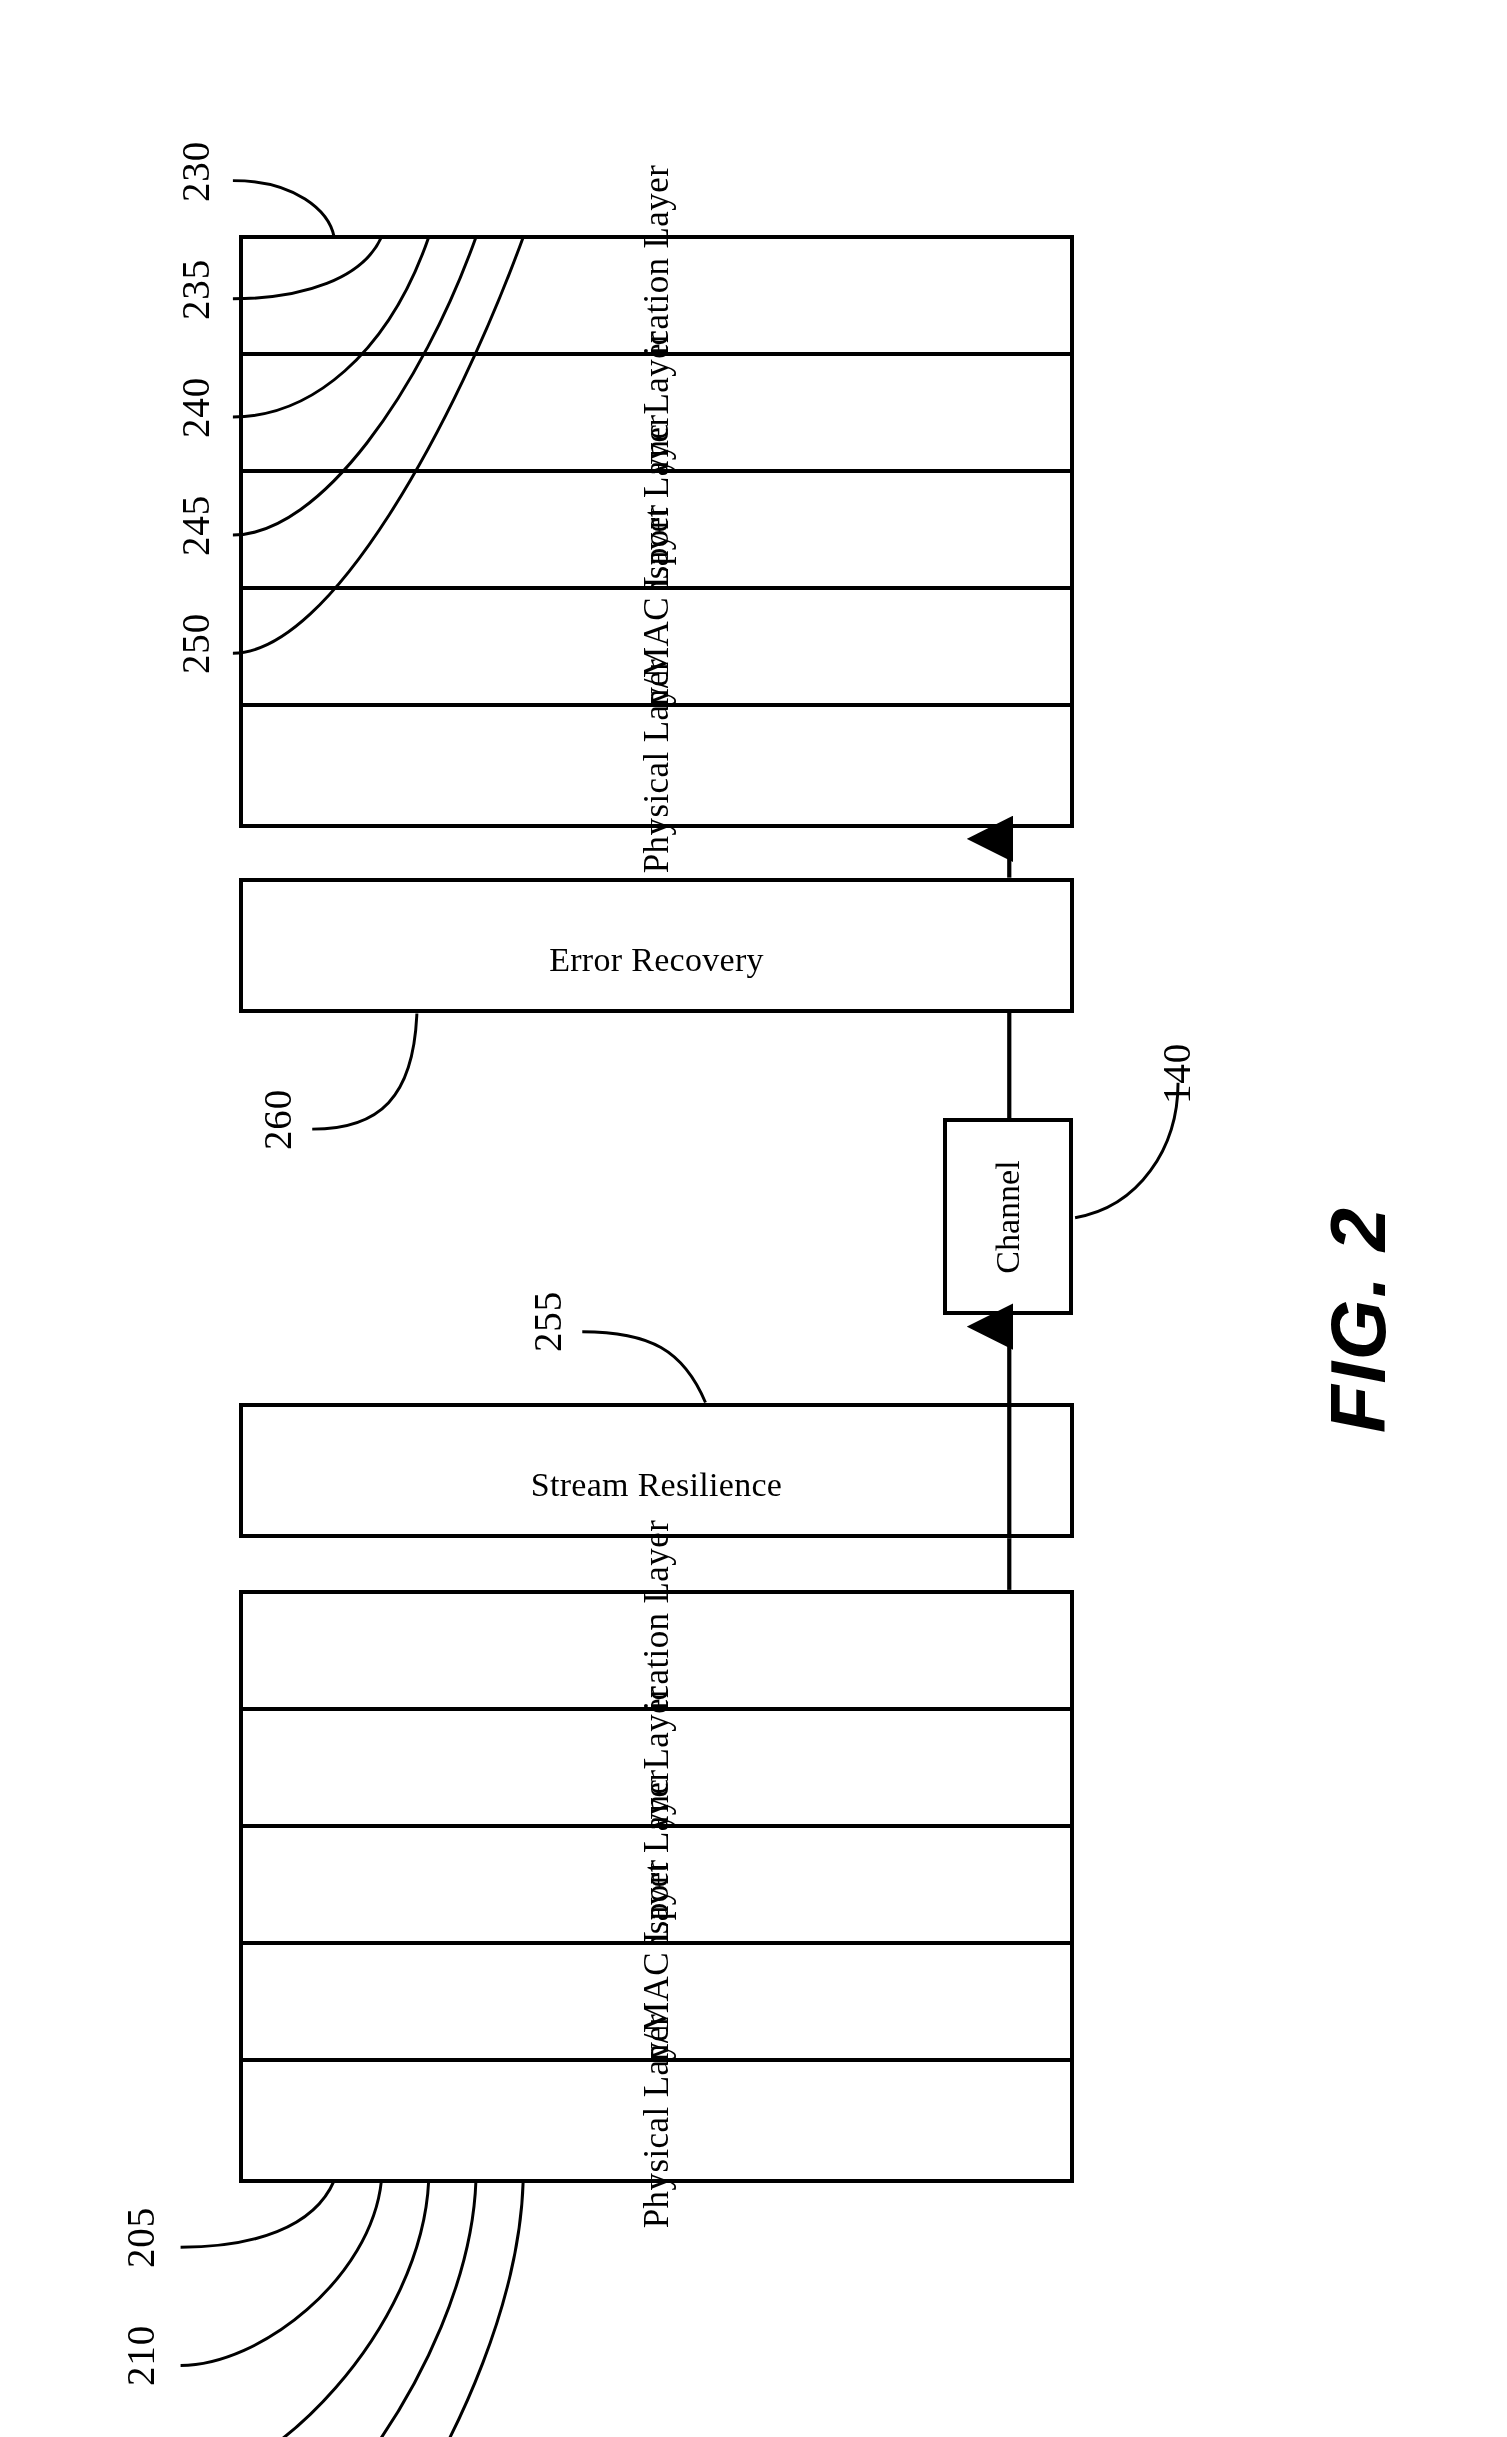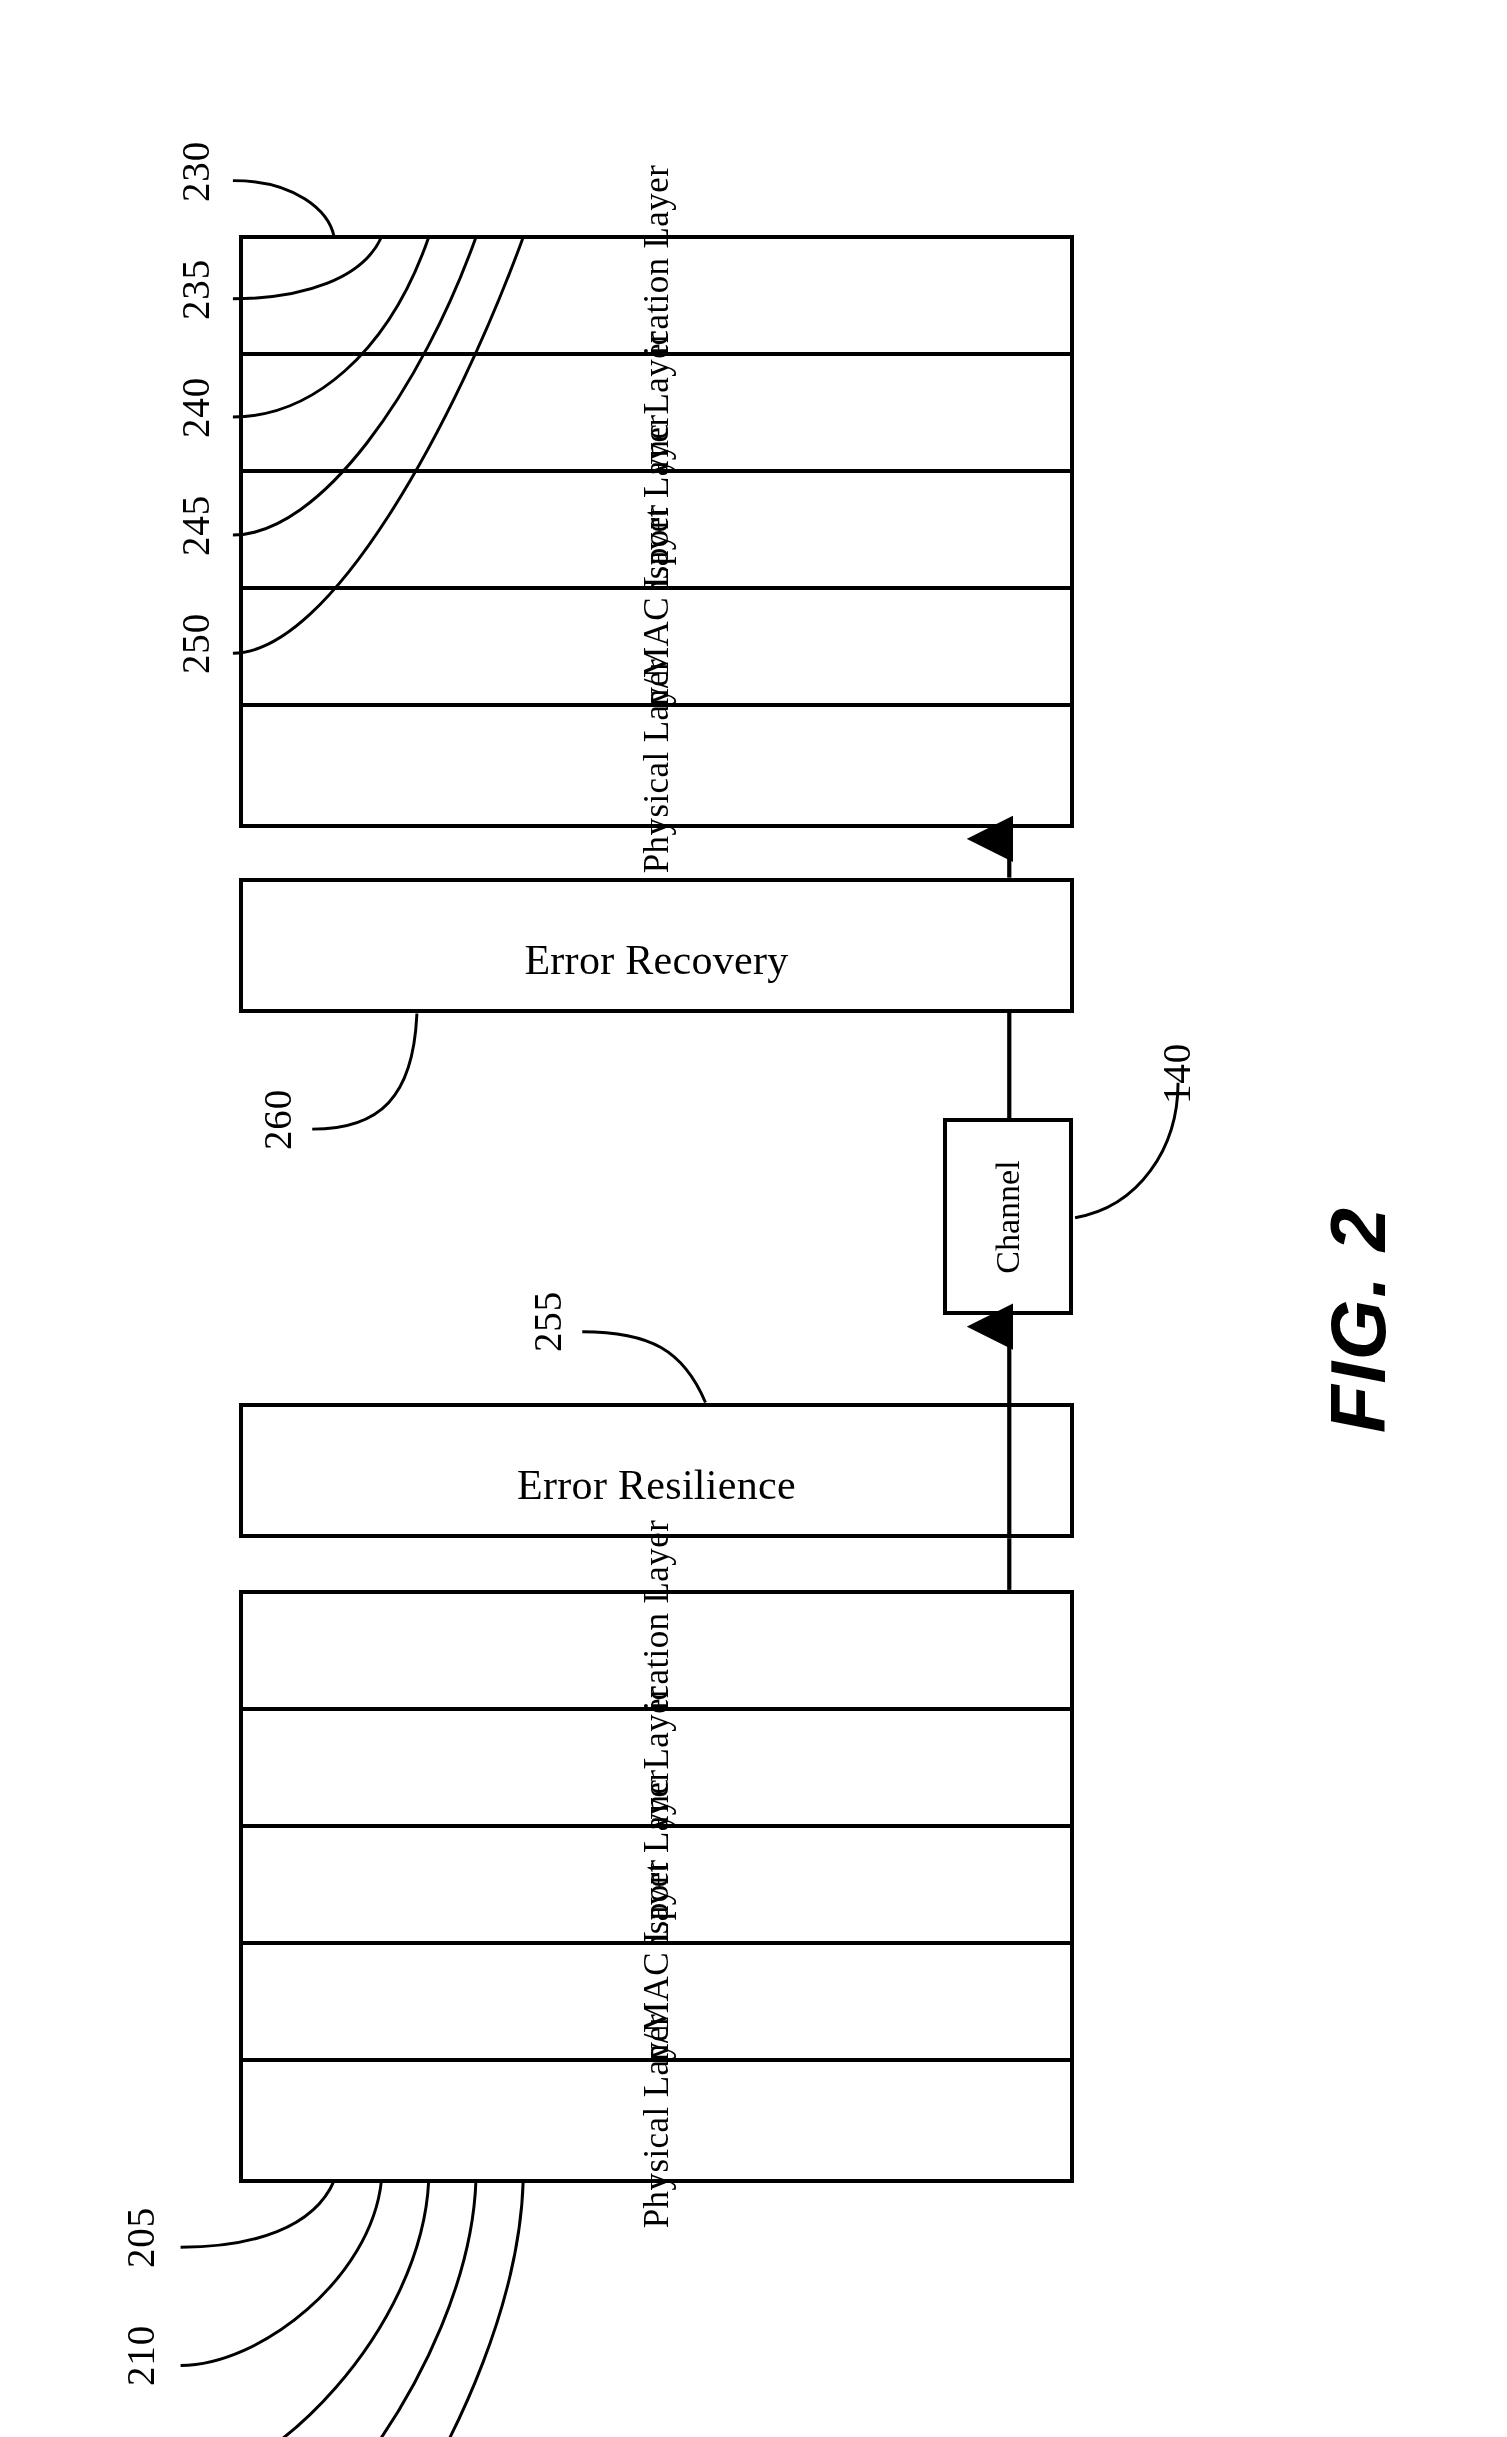--- a/index.html
+++ b/index.html
@@ -54,21 +54,21 @@
   .hbox {
     position: absolute;
     border: 4.2px solid #000;
     box-sizing: border-box;
     background: #fff;
     display: flex;
     align-items: center;
     justify-content: center;
   }
   .hbox .hbox-label {
-    font-size: 42px;
+    font-size: 34px;
     white-space: nowrap;
     letter-spacing: 0.3px;
     margin-top: 28px;
   }
 
   
   .chanbox {
     position: absolute;
     border: 4.2px solid #000;
     box-sizing: border-box;
@@ -140,21 +140,21 @@
 
   <div class="hbox" style="left:239px; top:878px; width:835px; height:135px;">
     <span class="hbox-label">Error Recovery</span>
   </div>
 
   <div class="chanbox" style="left:943px; top:1118px; width:130px; height:197px;">
     <span class="chan-label">Channel</span>
   </div>
 
   <div class="hbox" style="left:239px; top:1403px; width:835px; height:135px;">
-    <span class="hbox-label">Error Resilience</span>
+    <span class="hbox-label">Stream Resilience</span>
   </div>
 
   <div class="stack" style="left:239px; top:1590px; width:835px; height:593px;">
     <div class="stack-cell" style="height:20.0%;">
       <span class="cell-label">Application Layer</span>
     </div>
     <div class="stack-cell" style="height:20.0%;">
       <span class="cell-label">Sync Layer</span>
     </div>
     <div class="stack-cell" style="height:20.0%;">

